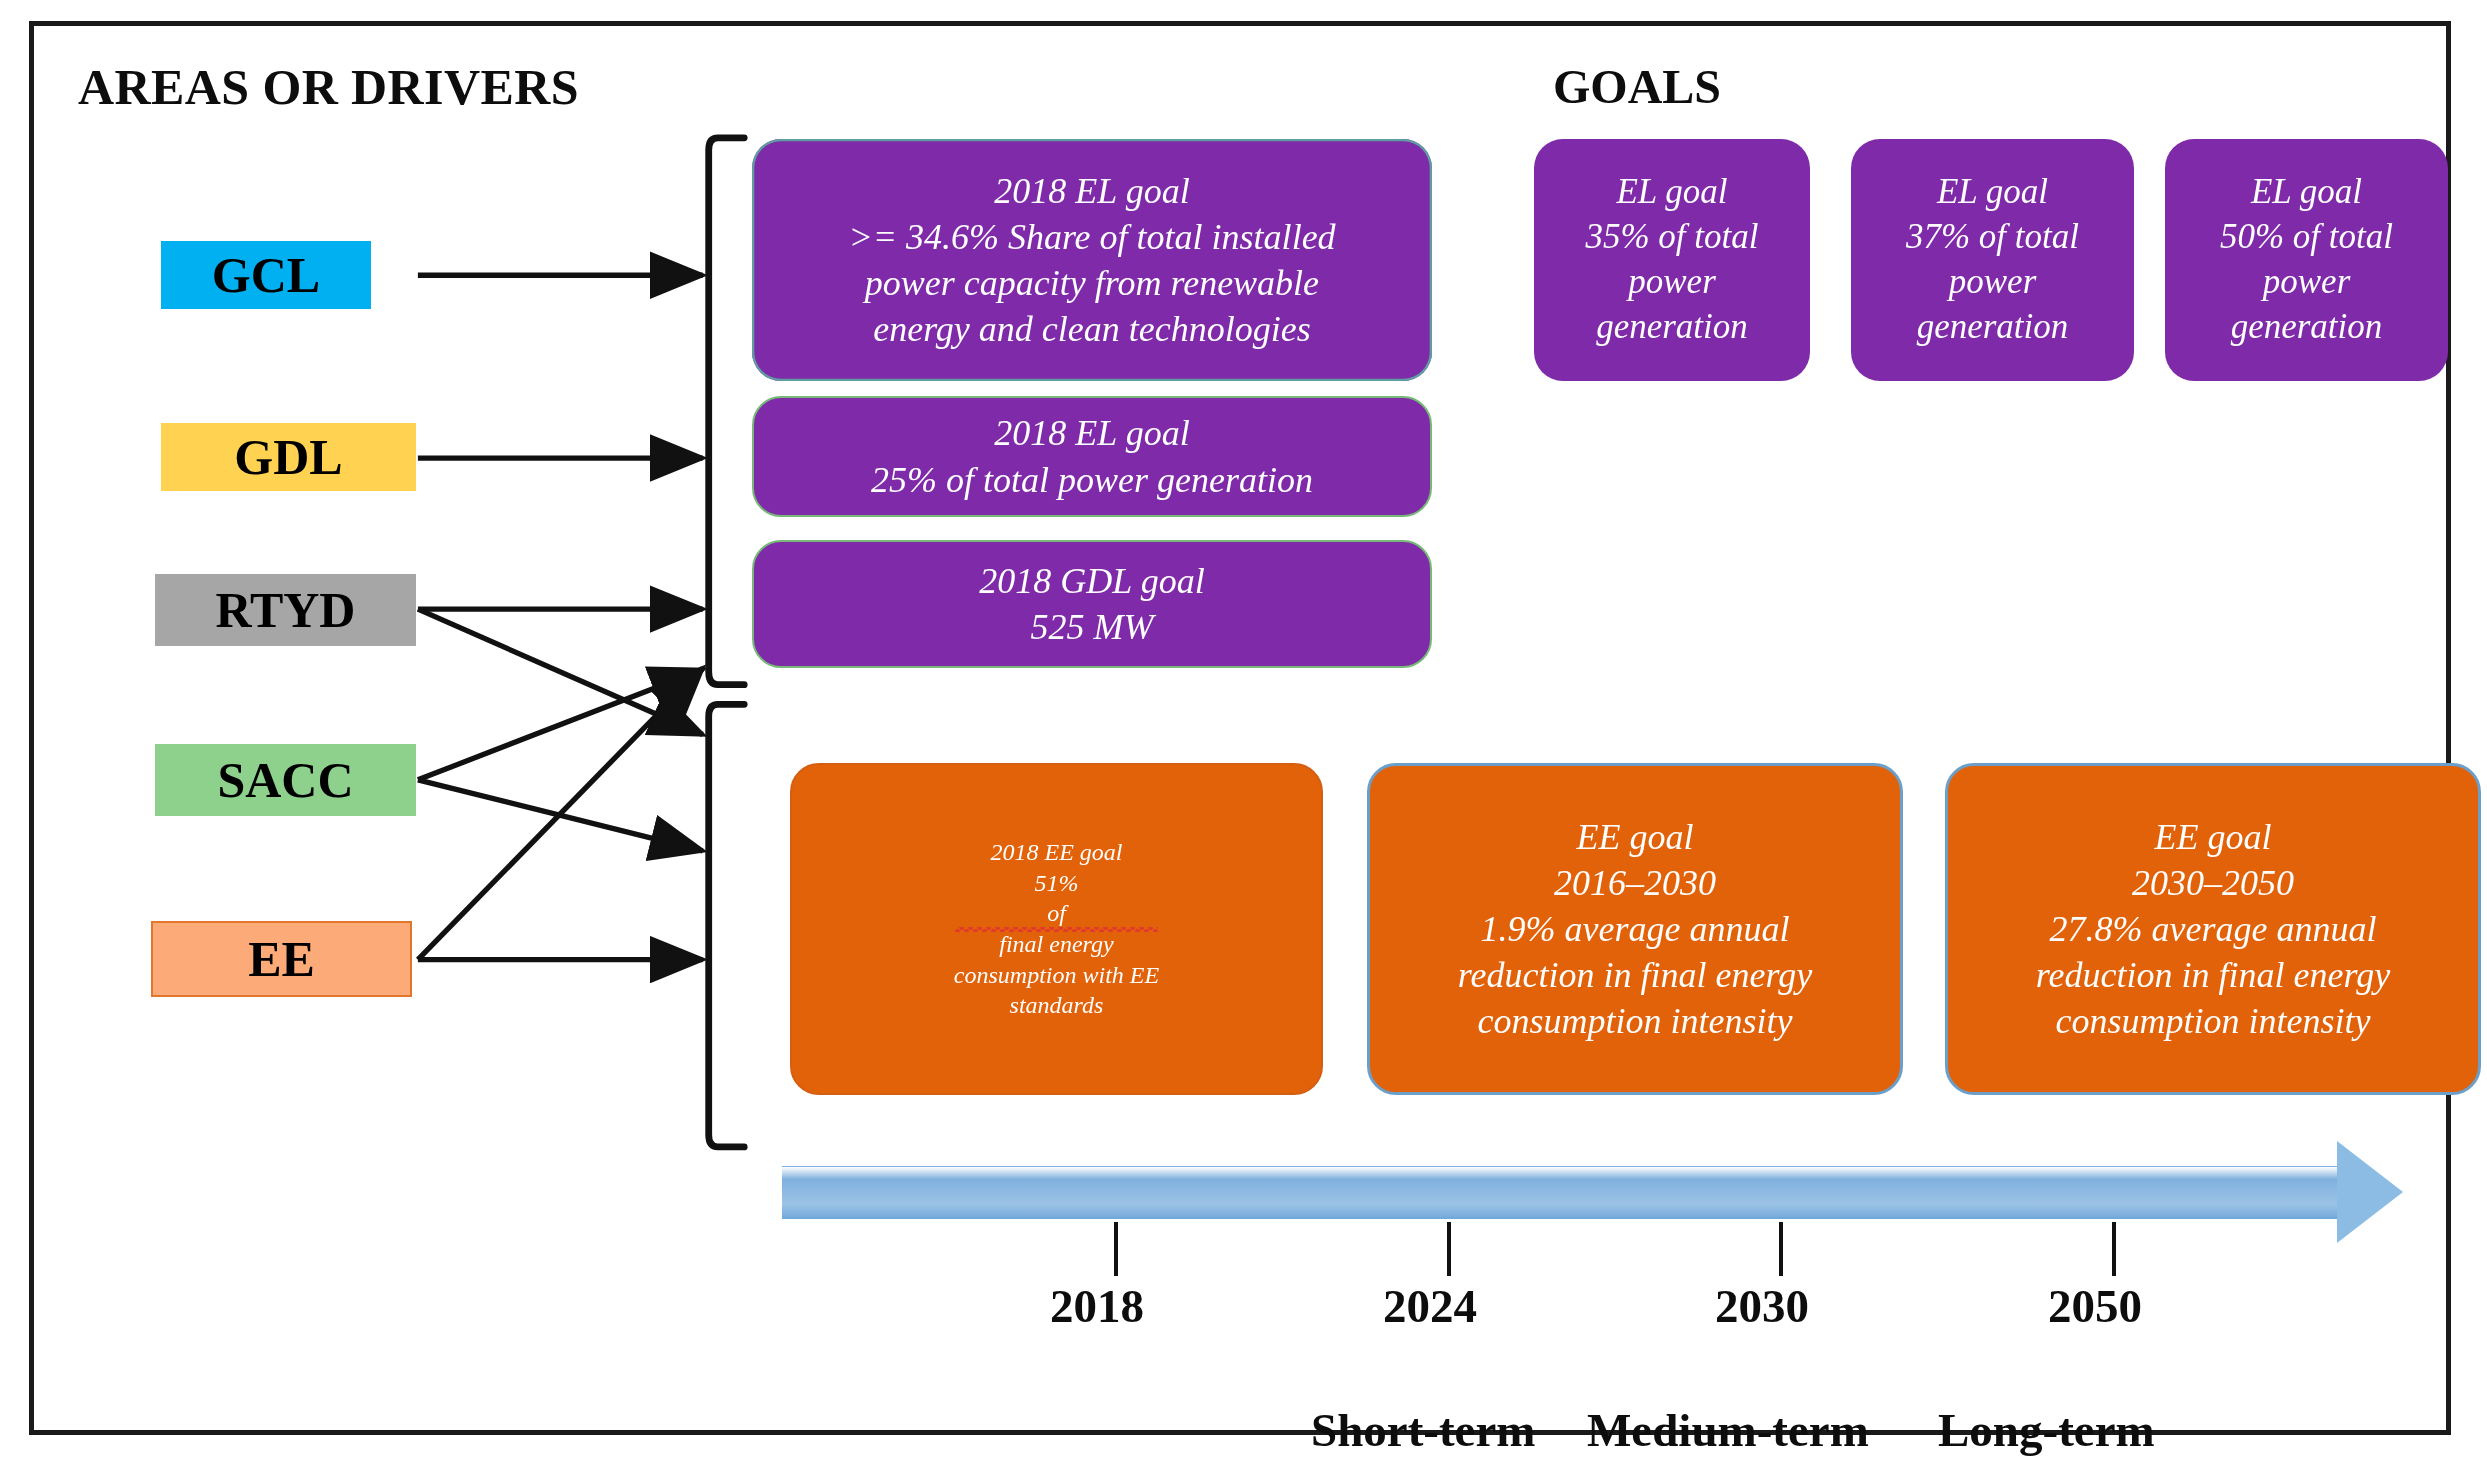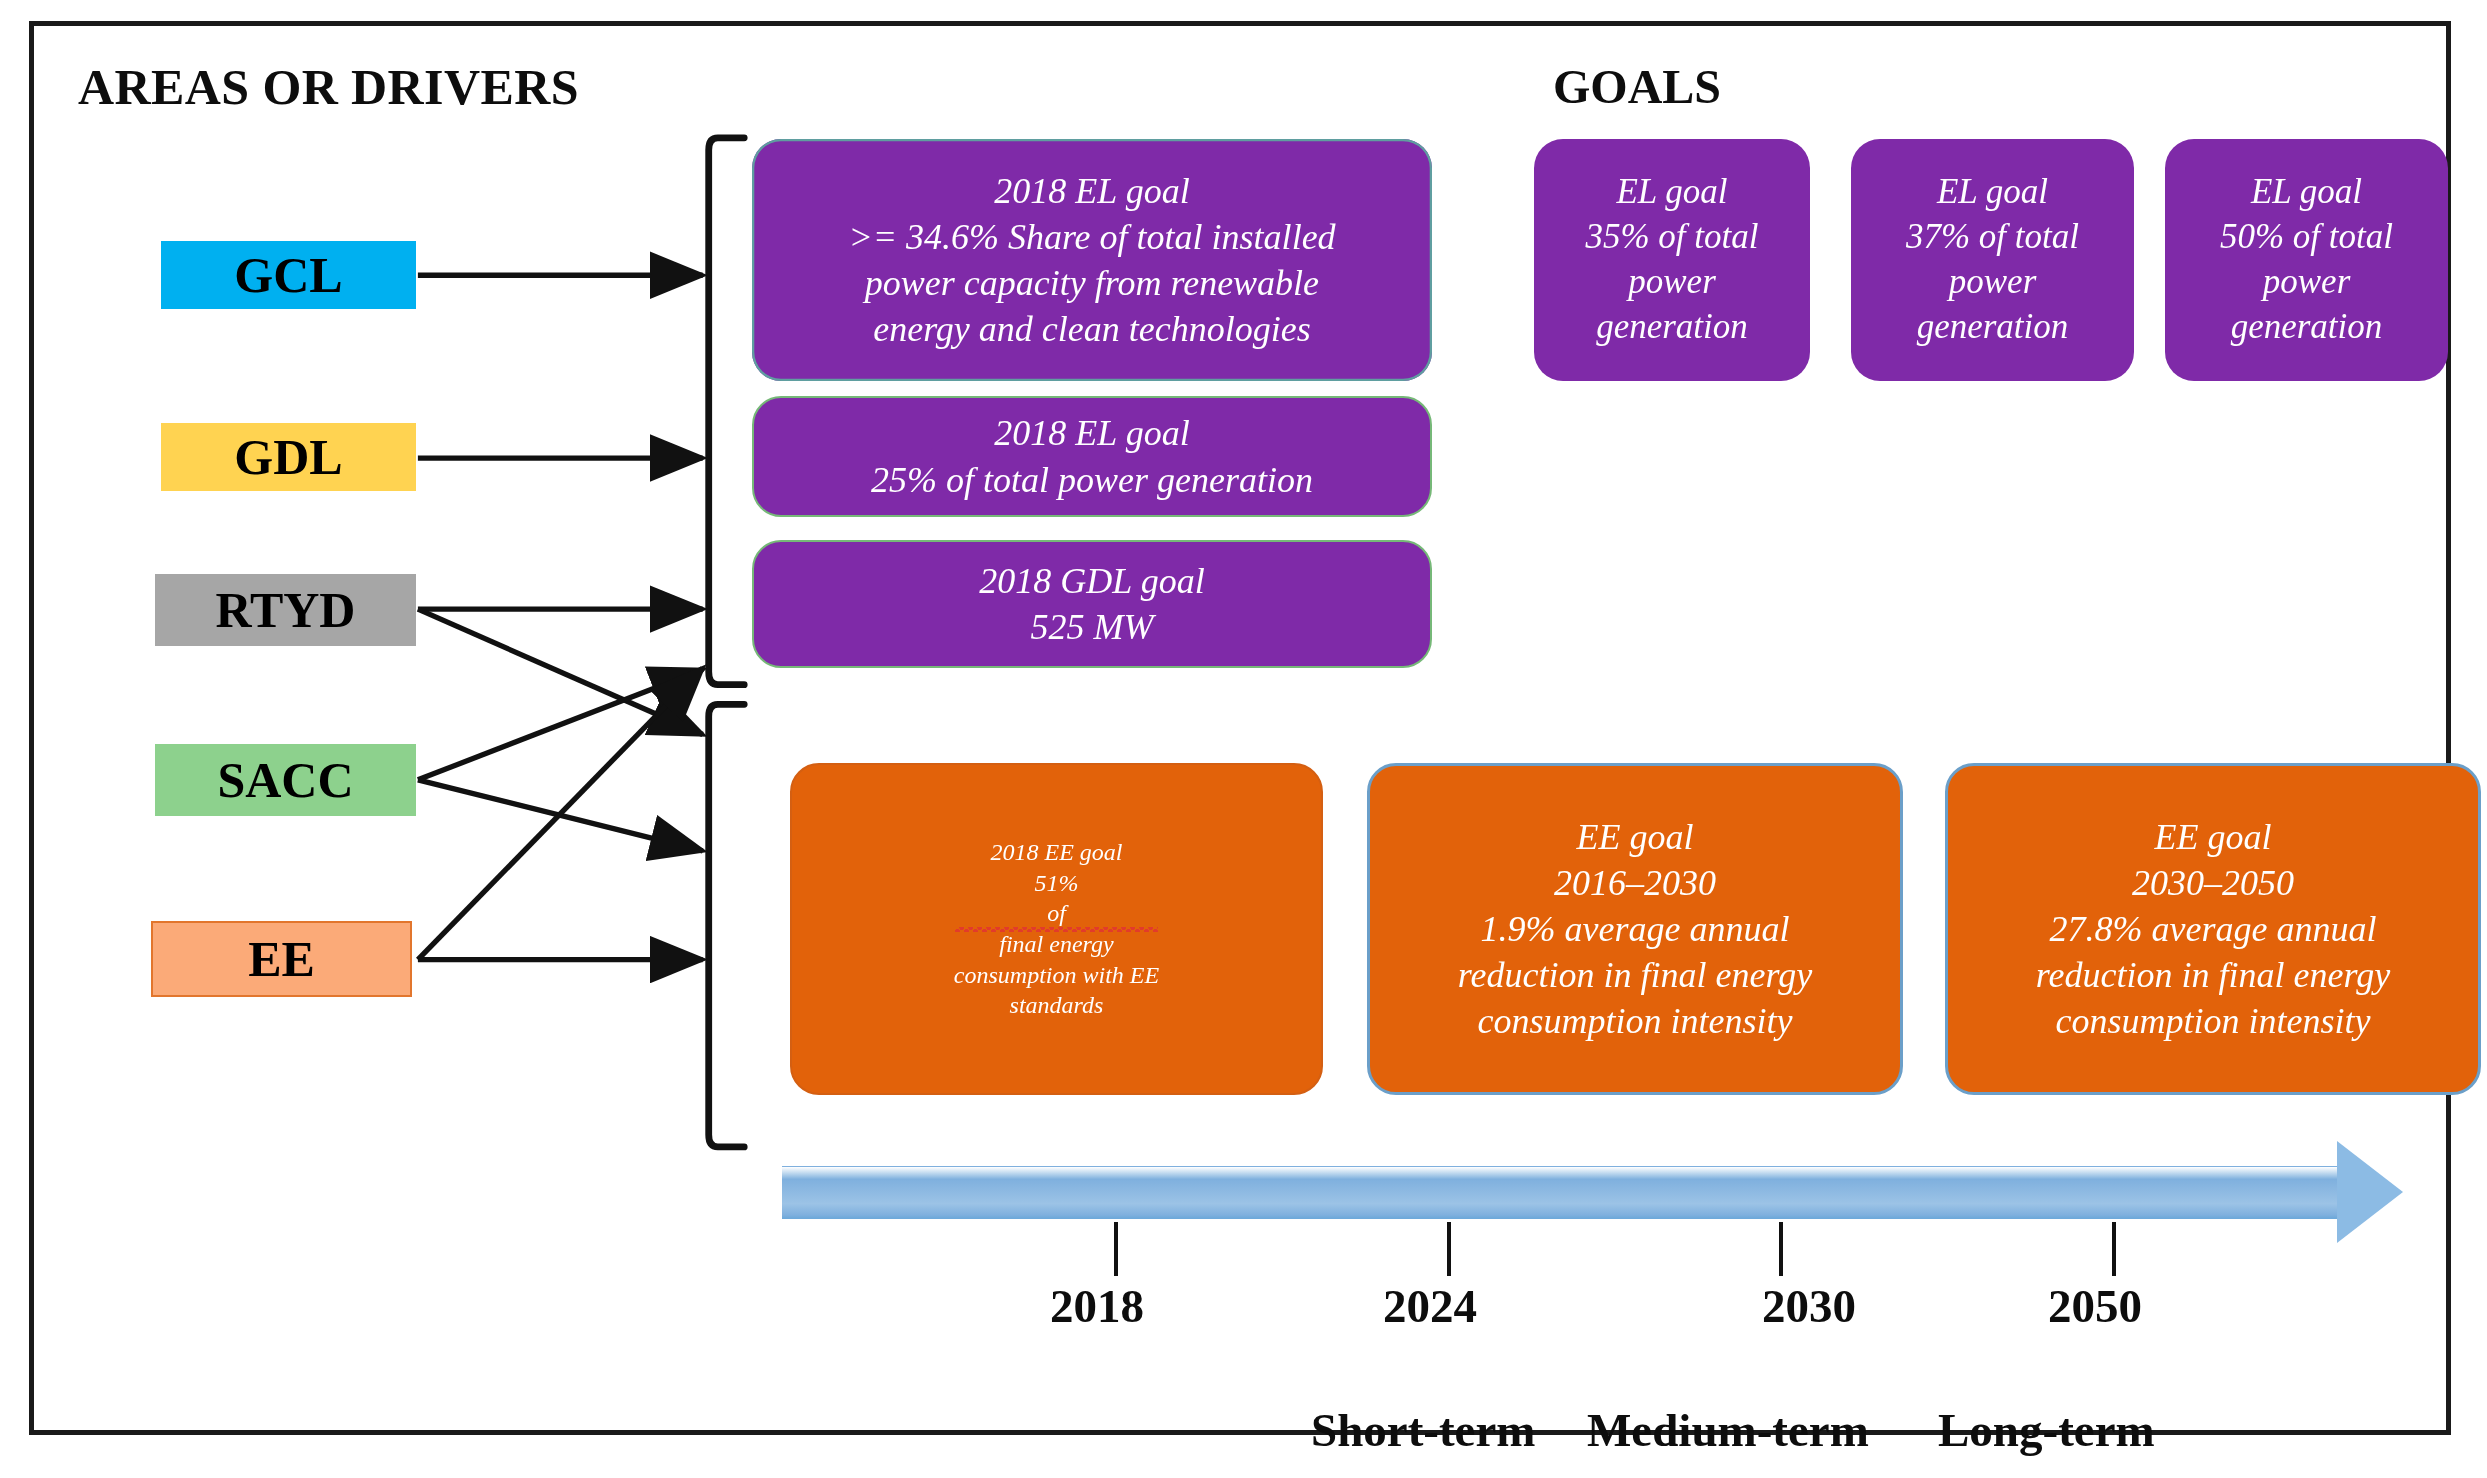--- a/index.html
+++ b/index.html
@@ -18,21 +18,21 @@
   #hdr-goals{left:1519px;top:33px;font-size:48px;}
 
   
   .driver{
     position:absolute;
     display:flex;align-items:center;justify-content:center;
     font-weight:bold;color:#000;
     font-size:50px;
     box-sizing:border-box;
   }
-  #drv-gcl {left:127px; top:215px;  width:255px;height:68px; background:#00b0f0;}
+  #drv-gcl {left:127px; top:215px;  width:210px;height:68px; background:#00b0f0;}
   #drv-gdl {left:127px; top:397px;  width:255px;height:68px; background:#ffd351;}
   #drv-rtyd{left:121px; top:548px;  width:261px;height:72px; background:#a6a6a6;}
   #drv-sacc{left:121px; top:718px;  width:261px;height:72px; background:#8dd18d;}
   #drv-ee  {left:117px; top:895px; width:261px;height:76px;background:#fbaa78;border:2.3px solid #e2762d;}
 
   
   #connectors{position:absolute;left:0;top:0;width:2422px;height:1414px;pointer-events:none;}
 
   
   .card{
@@ -226,21 +226,21 @@
     <div id="tl-bar"></div>
     <div id="tl-head"></div>
 
     <div class="tick" style="left:332px;"></div>
     <div class="tick" style="left:665px;"></div>
     <div class="tick" style="left:997px;"></div>
     <div class="tick" style="left:1330px;"></div>
 
     <div class="yearlbl" style="left:268px;">2018</div>
     <div class="yearlbl" style="left:601px;">2024</div>
-    <div class="yearlbl" style="left:980px;">2030</div>
+    <div class="yearlbl" style="left:933px;">2030</div>
     <div class="yearlbl" style="left:1266px;">2050</div>
 
     <div class="termlbl" style="left:529px;">Short-term</div>
     <div class="termlbl" style="left:805px;">Medium-term</div>
     <div class="termlbl" style="left:1156px;">Long-term</div>
   </div>
 
 </div>
 
 

